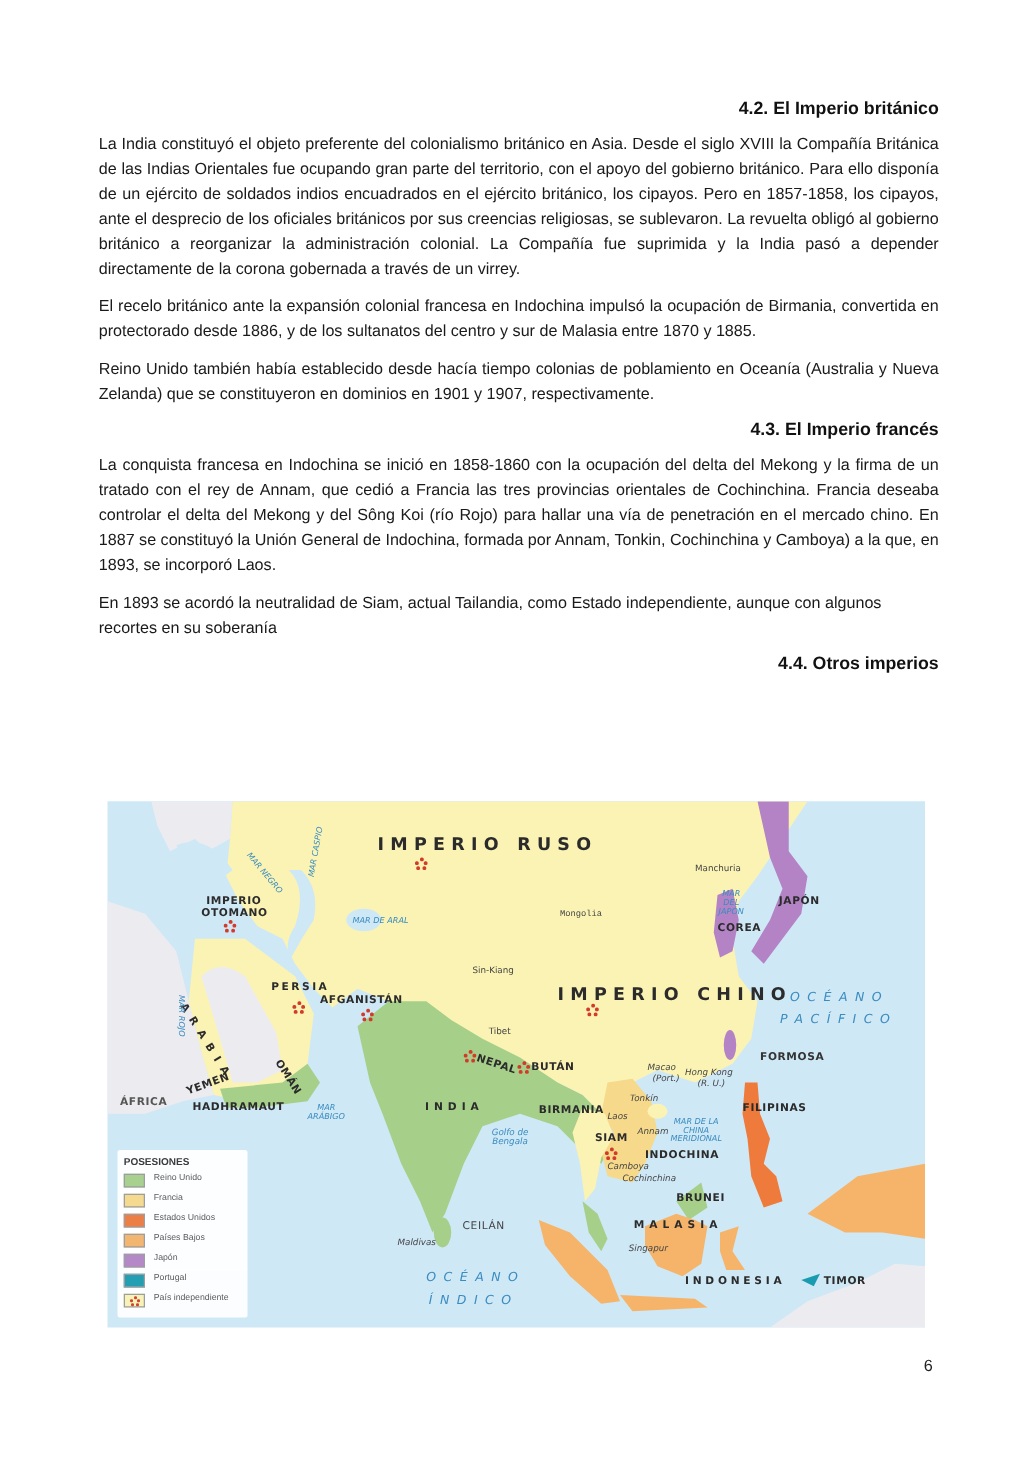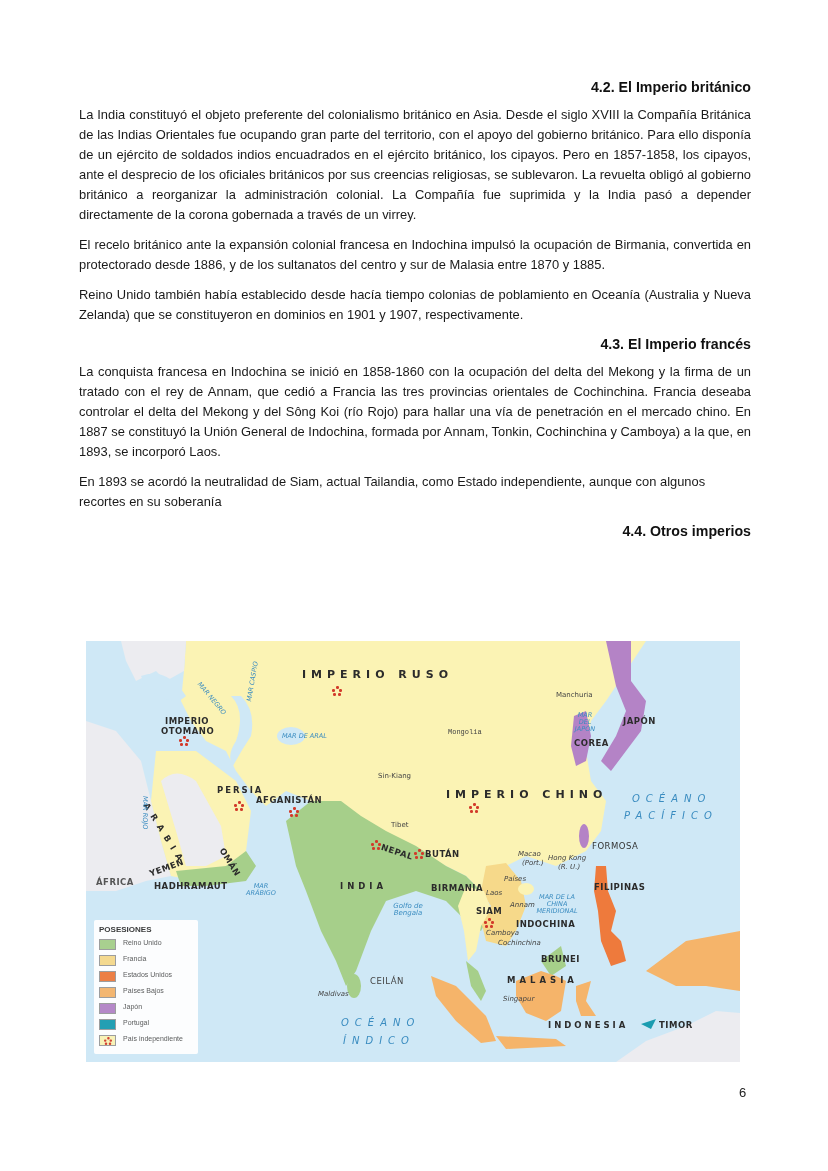--- a/index.html
+++ b/index.html
@@ -8,21 +8,21 @@
   .page { position: absolute; left: 79px; top: 78px; width: 672px; }
   h2 { font-family: "Liberation Sans", sans-serif; font-weight: bold; font-size: 14.2px;
        margin: 0 0 9px 0; line-height: 18px; color: #111; text-align: right; }
   p { font-size: 12.9px; line-height: 20px; margin: 0 0 10px 0; text-align: justify; color: #1a1a1a; }
   p.last-left { text-align: left; }
   .map { position: absolute; left: 86px; top: 641px; width: 654px; height: 421px; overflow: hidden;
          background: #cfe8f6; }
   .map svg { position: absolute; left: 0; top: 0; }
   .lbl { position: absolute; font-family: "DejaVu Sans", sans-serif; font-weight: bold; font-size: 8.5px;
          color: #2b2b2b; white-space: nowrap; letter-spacing: 0.5px; }
-  .lbl.wide { letter-spacing: 5px; font-size: 11px; padding-left: 44px; }
+  .lbl.wide { letter-spacing: 5px; font-size: 14px; padding-left: 44px; }
   .lbl.small { font-weight: normal; font-size: 7px; color: #444; letter-spacing: 0; }
   .lbl.sea { font-weight: normal; font-style: italic; color: #3a8cc0; font-size: 6.5px; letter-spacing: 0; text-align: center; line-height: 7px; }
   .lbl.ocean { font-weight: normal; font-style: italic; color: #3a8cc0; font-size: 10px; letter-spacing: 6px; }
   .lbl.ital { font-weight: normal; font-style: italic; color: #444; font-size: 7px; letter-spacing: 0; }
   .indep { position: absolute; width: 10px; height: 10px; }
   .indep i { position: absolute; width: 2.5px; height: 2.5px; border-radius: 50%; background: #d23a2a; }
   .legend { position: absolute; left: 8px; top: 279px; width: 104px; height: 134px; background: #ffffff;
             opacity: 0.95; border-radius: 2px; }
   .legend-title { position: absolute; left: 5px; top: 5px; font-size: 8px; font-weight: bold; color: #333;
                   font-family: Liberation Sans, sans-serif; }
@@ -112,37 +112,37 @@
   <div class="lbl" style="left:10px;top:236px;color:#555;">ÁFRICA</div>
   <div class="lbl" style="left:254px;top:240px;letter-spacing:4px;">INDIA</div>
   <div class="lbl" style="left:297px;top:201px;transform:rotate(18deg);transform-origin:left top;">NEPAL</div>
   <div class="lbl" style="left:339px;top:208px;">BUTÁN</div>
   <div class="lbl" style="left:345px;top:242px;">BIRMANIA</div>
   <div class="lbl" style="left:390px;top:265px;">SIAM</div>
   <div class="lbl" style="left:430px;top:278px;">INDOCHINA</div>
   <div class="lbl wide" style="left:316px;top:147px;">IMPERIO CHINO</div>
   <div class="lbl" style="left:488px;top:97px;">COREA</div>
   <div class="lbl" style="left:537px;top:75px;">JAPÓN</div>
-  <div class="lbl" style="left:506px;top:200px;font-weight:normal;color:#333;">FORMOSA</div>
+  <div class="lbl" style="left:522px;top:200px;font-weight:bold;color:#333;">FORMOSA</div>
   <div class="lbl" style="left:508px;top:241px;">FILIPINAS</div>
   <div class="lbl" style="left:455px;top:313px;">BRUNEI</div>
   <div class="lbl" style="left:421px;top:334px;letter-spacing:4px;">MALASIA</div>
   <div class="lbl" style="left:462px;top:379px;letter-spacing:3px;">INDONESIA</div>
   <div class="lbl" style="left:573px;top:379px;">TIMOR</div>
   <div class="lbl" style="left:284px;top:335px;font-weight:normal;color:#444;">CEILÁN</div>
 
   <div class="lbl small" style="left:470px;top:50px;">Manchuria</div>
   <div class="lbl small" style="left:362px;top:87px;font-family:Liberation Mono, monospace;">Mongolia</div>
   <div class="lbl small" style="left:292px;top:131px;">Sin-Kiang</div>
   <div class="lbl small" style="left:305px;top:180px;">Tibet</div>
   <div class="lbl ital" style="left:432px;top:209px;">Macao</div>
   <div class="lbl ital" style="left:436px;top:218px;">(Port.)</div>
   <div class="lbl ital" style="left:462px;top:213px;">Hong Kong</div>
   <div class="lbl ital" style="left:472px;top:222px;">(R. U.)</div>
-  <div class="lbl ital" style="left:418px;top:234px;">Países</div>
+  <div class="lbl ital" style="left:418px;top:234px;">Tonkín</div>
   <div class="lbl ital" style="left:400px;top:248px;">Laos</div>
   <div class="lbl ital" style="left:424px;top:260px;">Annam</div>
   <div class="lbl ital" style="left:400px;top:288px;">Camboya</div>
   <div class="lbl ital" style="left:412px;top:298px;">Cochinchina</div>
   <div class="lbl ital" style="left:417px;top:354px;">Singapur</div>
   <div class="lbl ital" style="left:232px;top:349px;">Maldivas</div>
 
   <div class="lbl sea" style="left:62px;top:155px;transform:rotate(90deg);transform-origin:left top;">MAR ROJO</div>
   <div class="lbl sea" style="left:115px;top:40px;transform:rotate(50deg);transform-origin:left top;">MAR NEGRO</div>
   <div class="lbl sea" style="left:160px;top:60px;transform:rotate(-80deg);transform-origin:left top;">MAR CASPIO</div>

